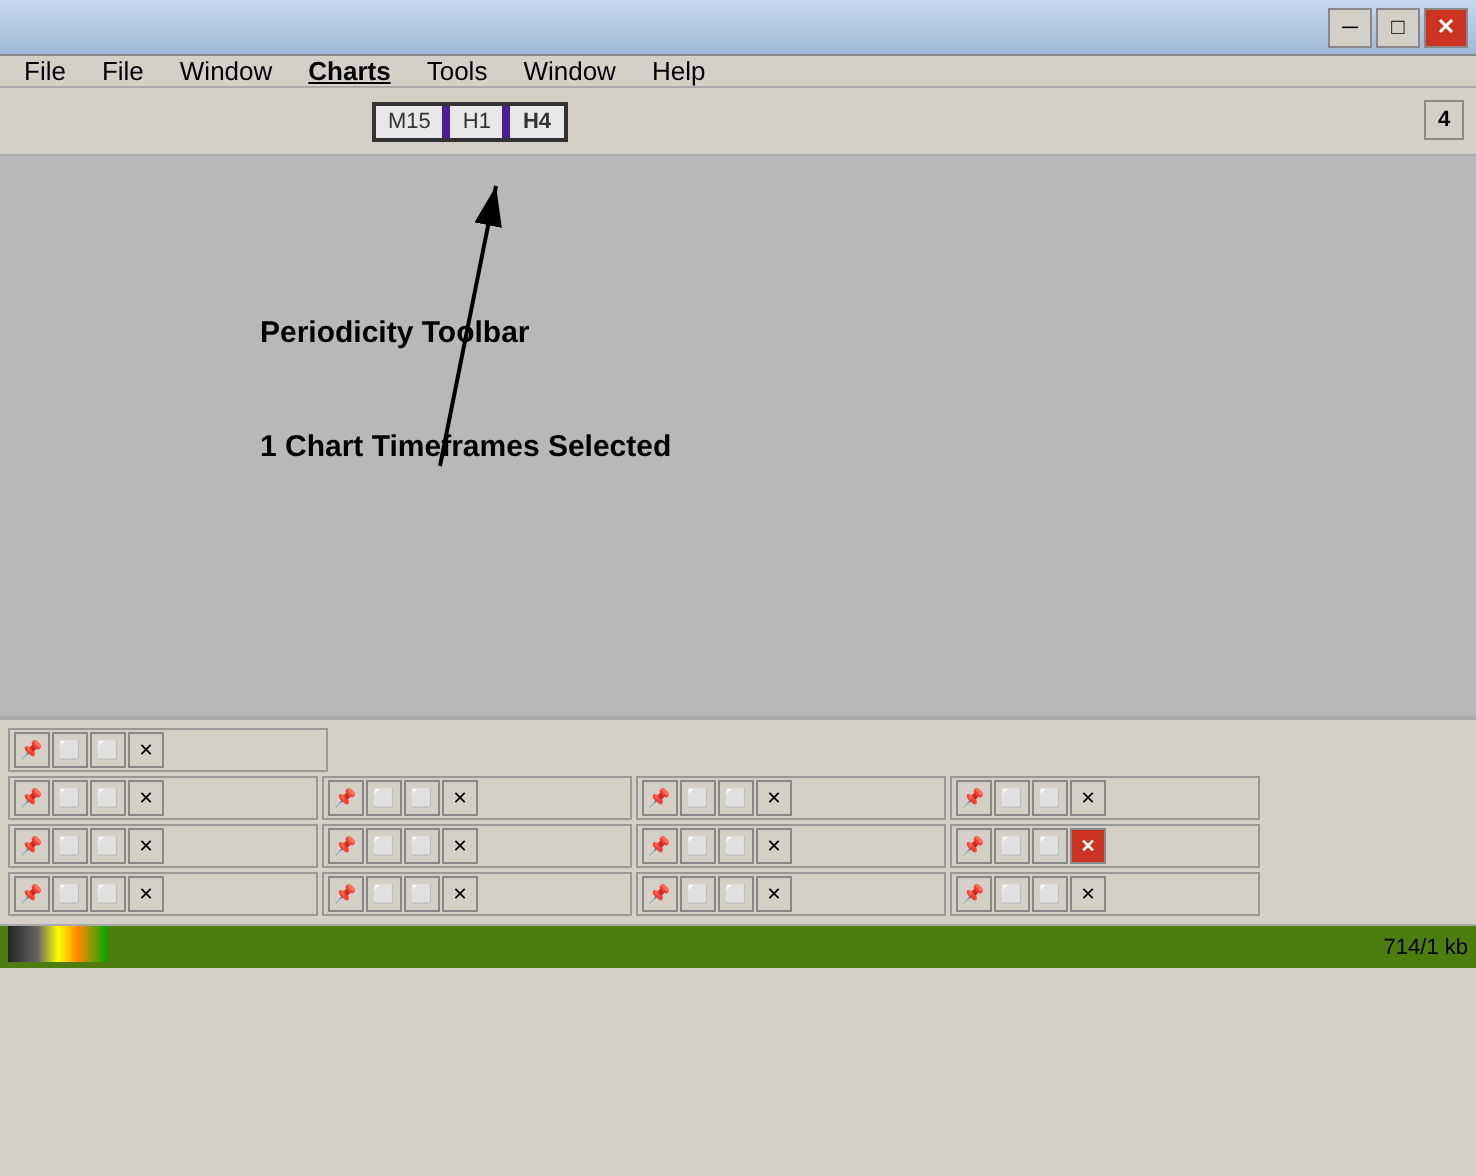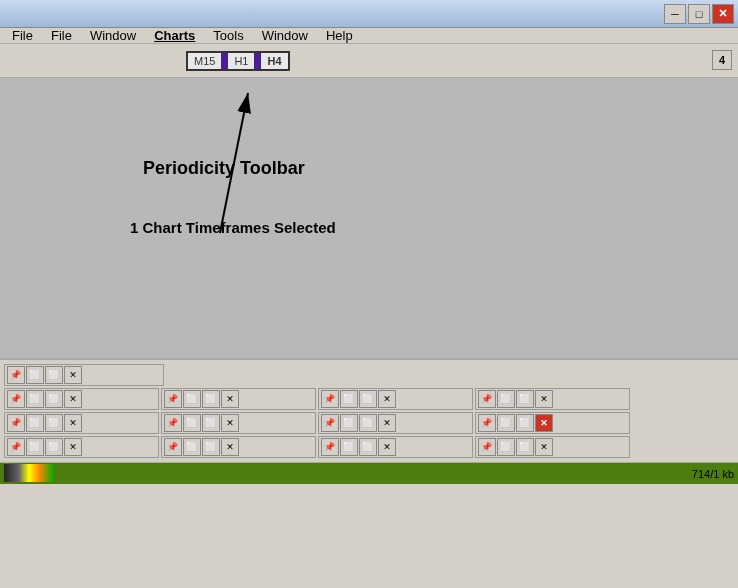--- a/index.html
+++ b/index.html
@@ -73,21 +73,21 @@
       position: relative;
     }
     .periodicity-toolbar {
       display: flex;
       border: 2px solid #333;
       background: white;
       margin-left: 180px;
     }
     .period-btn {
       padding: 2px 6px;
-      border-right: 7px solid #4c1d95;
+      border-right: 4px solid #4c1d95;
       font-size: 11px;
       cursor: pointer;
       background: #e8e8e8;
       color: #333;
       font-family: Arial, sans-serif;
     }
     .period-btn:last-child { border-right: none; font-weight: bold; }
 
     .toolbar-badge {
       position: absolute;
@@ -229,21 +229,21 @@
 
     <defs>
       <marker id="arrowhead" markerWidth="10" markerHeight="7" refX="10" refY="3.5" orient="auto">
         <polygon points="0 0, 10 3.5, 0 7" fill="#000"></polygon>
       </marker>
     </defs>
     <line x1="220" y1="155" x2="248" y2="15" stroke="#000" stroke-width="2" marker-end="url(#arrowhead)"></line>
   </svg>
 
   <div style="position:absolute; top:80px; left:130px;">
-    <div style="font-size:18px; font-weight:bold; color:#000; margin-bottom: 40px; margin-left: 13px;">Periodicity Toolbar</div>
+    <div style="font-size:15px; font-weight:bold; color:#000; margin-bottom: 40px;">Periodicity Toolbar</div>
     <div style="font-size:15px; font-weight:bold; color:#000;">1 Chart Timeframes Selected</div>
   </div>
 </div>
 
 <div class="bottom-panel">
 
   <div class="chart-row">
     <div class="chart-tab chart-tab-wide">
       <div class="tab-icon">📌</div>
       <div class="tab-icon">⬜</div>

